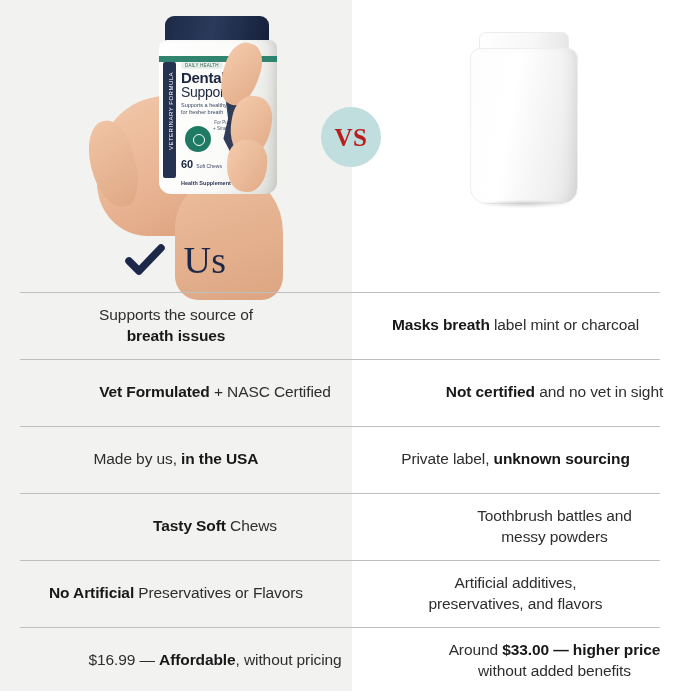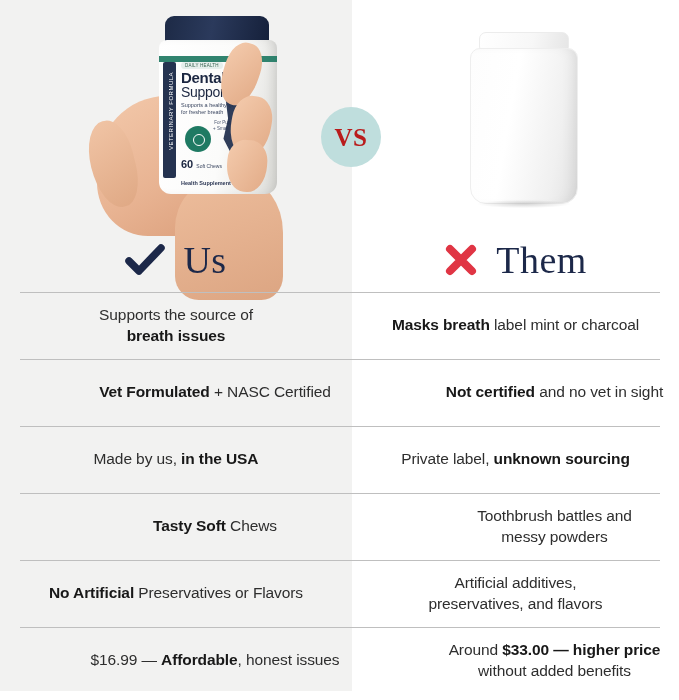--- a/index.html
+++ b/index.html
@@ -399,26 +399,20 @@
 
   <div class="headings">
 
     <div class="head-cell head-left">
       <svg class="ico" width="40" height="34" viewBox="0 0 40 34">
         <path d="M4 18 L14 28 L36 5" fill="none" stroke="#1c2849" stroke-width="7.5" stroke-linecap="round" stroke-linejoin="round"></path>
       </svg>
       <div class="head-word">Us</div>
     </div>
 
-    <div class="head-cell head-right">
-      <svg class="ico" width="34" height="34" viewBox="0 0 34 34">
-        <path d="M6 6 L28 28 M28 6 L6 28" fill="none" stroke="#e03544" stroke-width="8" stroke-linecap="round"></path>
-      </svg>
-      <div class="head-word">Them</div>
-    </div>
   </div>
 
   <div class="rows" id="rows">
       <div class="divider" style="top: 0px;"></div>
       <div class="row r1" style="height: 67px;">
         <div class="cell cell-left">
           <div><span>Supports the source of</span><br><b>breath issues</b></div>
         </div>
         <div class="cell cell-right">
           <div><b>Masks breath</b><span> label mint or charcoal</span></div>
@@ -456,21 +450,21 @@
         <div class="cell cell-left">
           <div><b>No Artificial</b><span> Preservatives or Flavors</span></div>
         </div>
         <div class="cell cell-right">
           <div><span>Artificial additives,</span><br><span>preservatives, and flavors</span></div>
         </div>
       </div>
       <div class="divider" style="top: 335px;"></div>
       <div class="row r2" style="height: 67px;">
         <div class="cell cell-left">
-          <div><span>$16.99 — </span><b>Affordable</b><span>, honest issues</span></div>
+          <div><span>$16.99 — </span><b>Affordable</b><span>, without pricing</span></div>
         </div>
         <div class="cell cell-right">
           <div><span>Around </span><b>$33.00 — higher price</b><br><span>without added benefits</span></div>
         </div>
       </div>
     </div>
 
 </div>
 
 </body></html>

